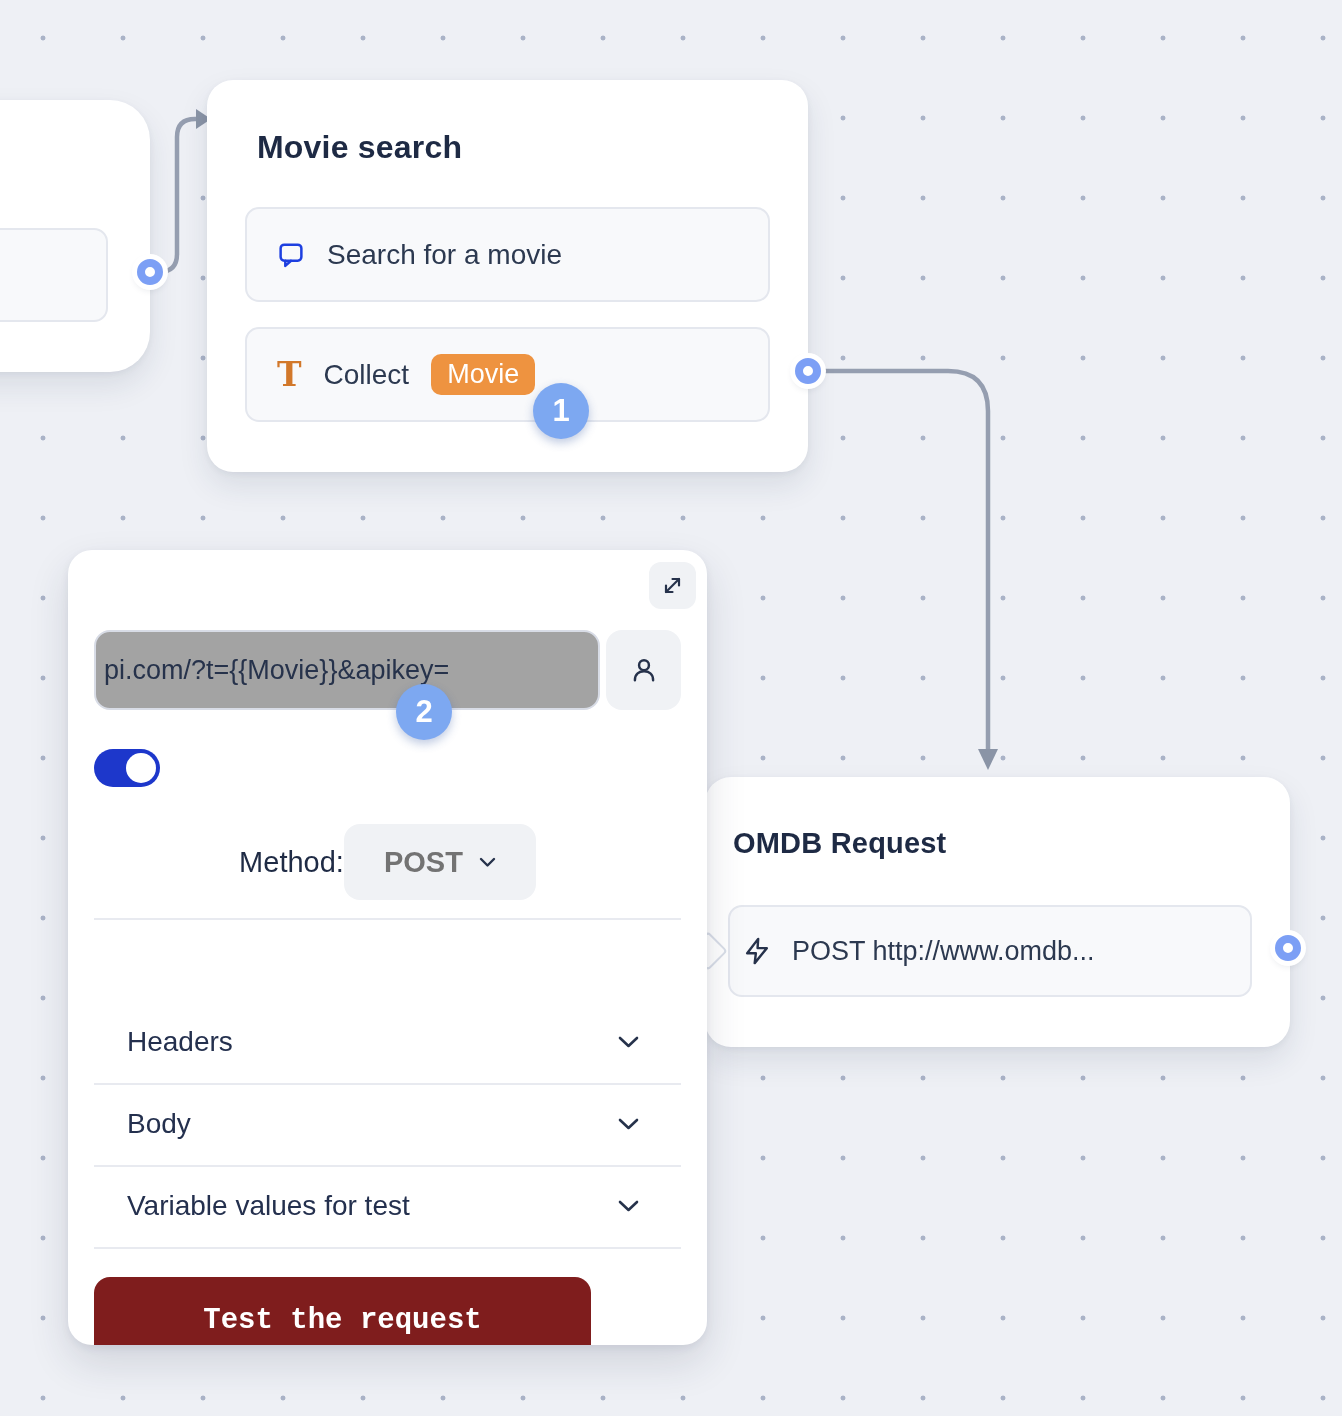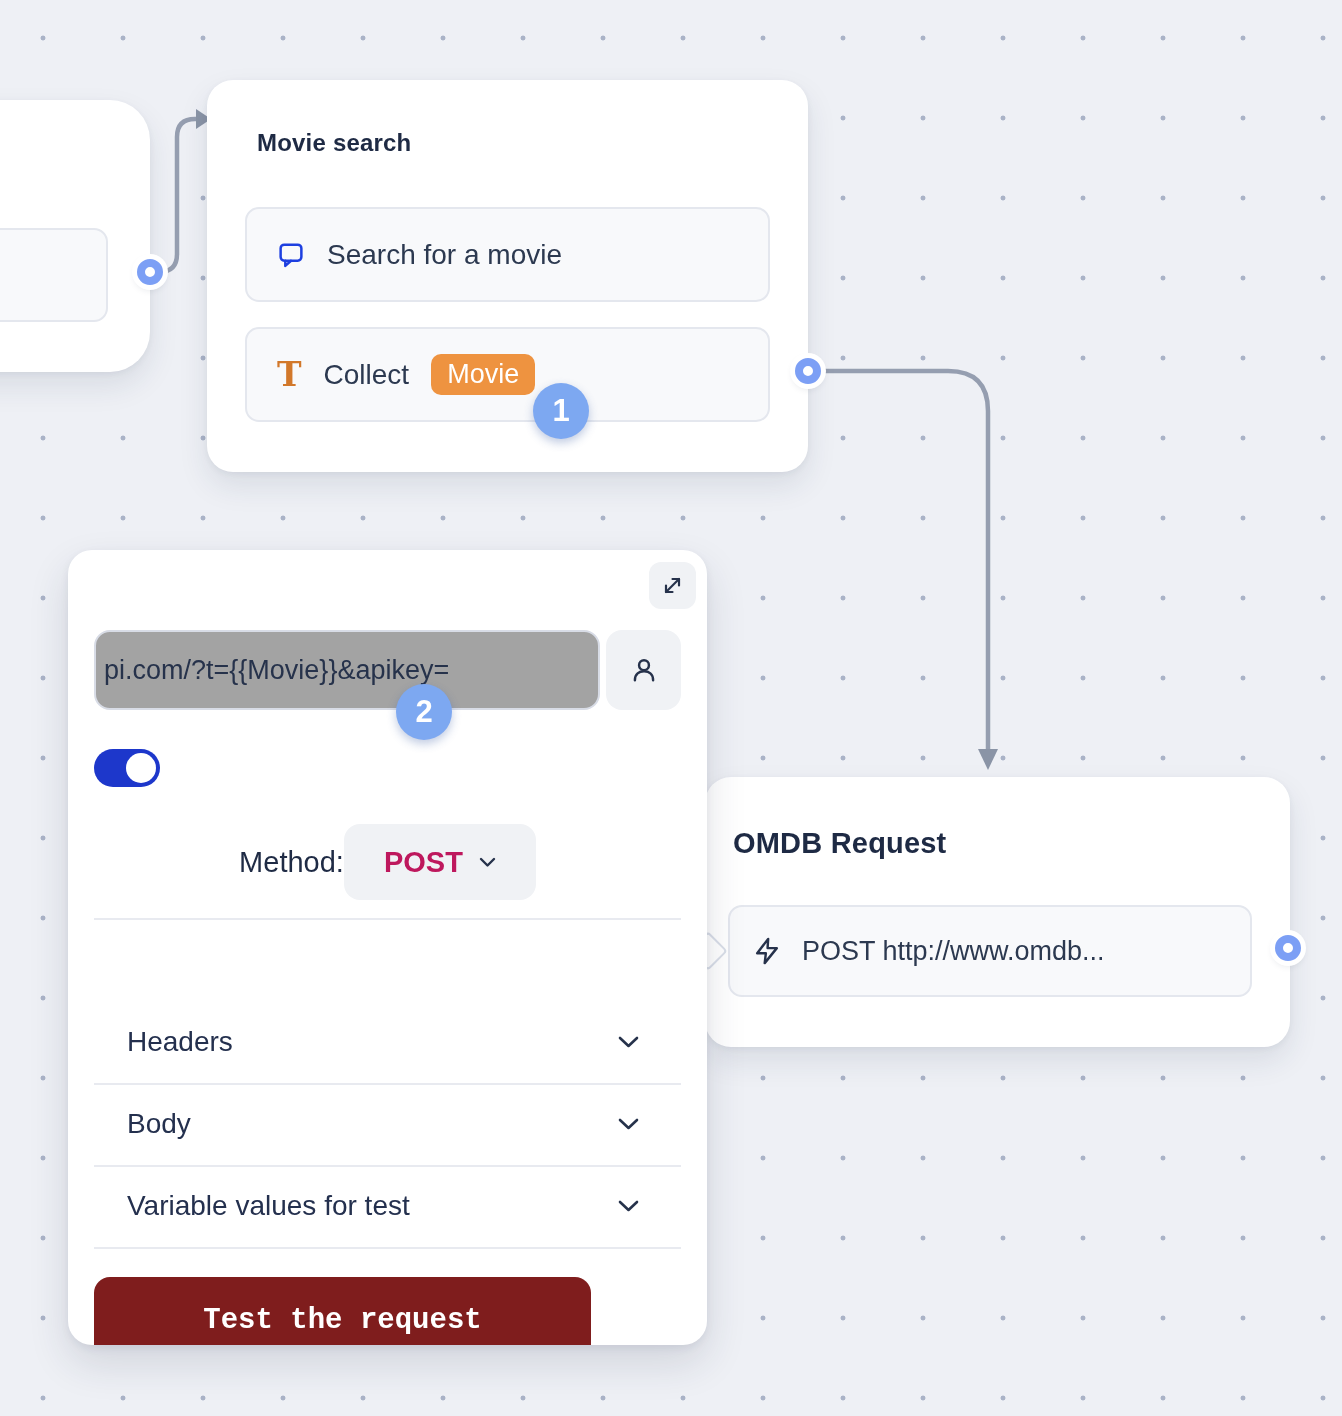--- a/index.html
+++ b/index.html
@@ -17,21 +17,21 @@
     background-position:3px -2px;
   }
   .card{
     position:absolute;
     background:#ffffff;
     border-radius:26px;
     box-shadow:0 14px 30px rgba(32,45,74,.10), 0 2px 6px rgba(32,45,74,.06);
   }
   .node-title{
     position:absolute;
-    font-size:24px;font-weight:700;color:#1e2a44;letter-spacing:.2px;
+    font-size:32px;font-weight:700;color:#1e2a44;letter-spacing:.2px;
   }
   .node-item{
     position:absolute;
     background:#f8f9fb;
     border:2px solid #e4e7ee;
     border-radius:14px;
     display:flex;align-items:center;
     gap:22px;
     padding-left:30px;
     box-sizing:border-box;
@@ -111,21 +111,21 @@
     border-radius:50%;background:#ffffff;
   }
   #method-row{
     position:absolute;left:26px;top:274px;width:587px;height:76px;
     display:flex;align-items:center;justify-content:center;
   }
   #method-dropdown{
     width:192px;height:76px;border-radius:16px;background:#f0f2f5;border:none;
     display:flex;align-items:center;justify-content:center;gap:16px;
     font-family:"Liberation Sans", sans-serif;
-    font-size:29px;font-weight:600;color:#be185d;cursor:pointer;
+    font-size:29px;font-weight:600;color:#737373;cursor:pointer;
   }
   #divider-top{
     position:absolute;left:26px;top:368px;width:587px;height:0;
     border-top:2px solid #e8eaf0;
   }
   .accordion-row{
     position:absolute;left:26px;width:587px;height:82px;
     display:flex;align-items:center;justify-content:space-between;
     border-bottom:2px solid #e8eaf0;
     cursor:pointer;background:transparent;
@@ -133,21 +133,21 @@
   .accordion-label{font-size:28px;color:#24304e;padding-left:33px;}
   .accordion-chevron{padding-right:42px;display:flex;align-items:center;}
   #test-btn{
     position:absolute;left:26px;top:727px;width:497px;height:86px;
     background:#7f1d1d;border:none;border-radius:16px;
     color:#ffffff;font-family:Liberation Mono, monospace;
     font-size:29px;font-weight:700;cursor:pointer;
   }
   #omdb-node{left:705px;top:777px;width:585px;height:270px;z-index:1;}
   #omdb-title{left:28px;top:50px;font-size:29px;}
-  #omdb-item{left:23px;top:128px;width:524px;height:92px;gap:20px;padding-left:22px;font-size:27px;}
+  #omdb-item{left:23px;top:128px;width:524px;height:92px;gap:20px;padding-left:12px;font-size:27px;}
   #wedge{
     position:absolute;left:694px;top:937px;width:24px;height:24px;
     background:#ffffff;border:2px solid #d9dee8;border-radius:4px;
     transform:rotate(45deg);
     z-index:2;
   }
 </style>
 </head>
 <body>
 

